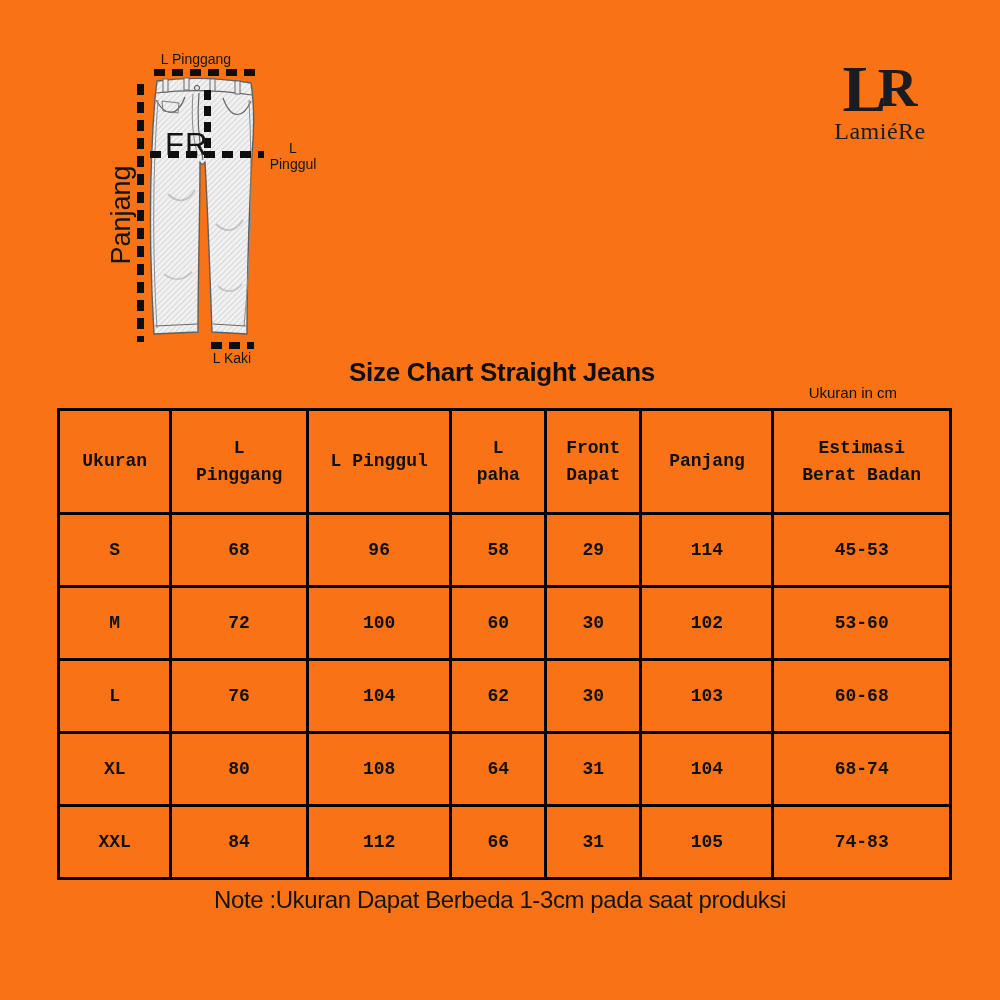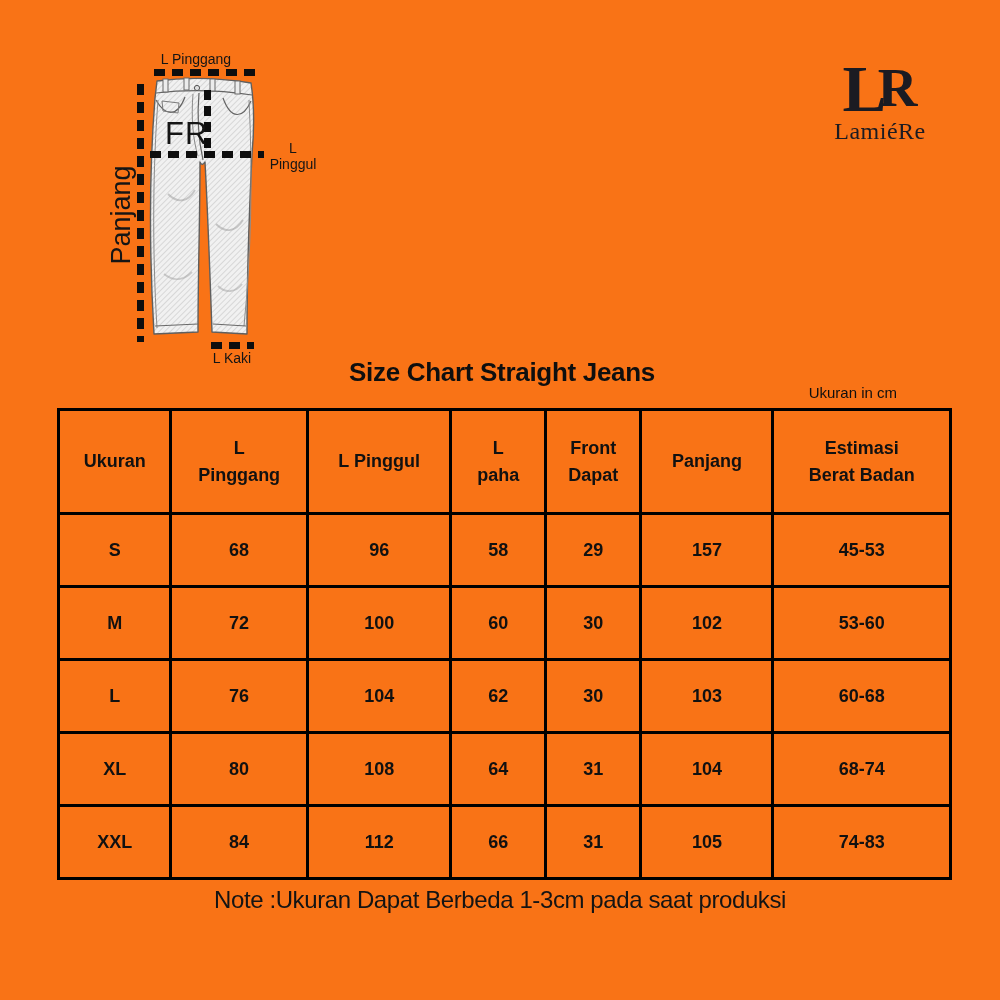--- a/index.html
+++ b/index.html
@@ -11,37 +11,37 @@
   .jeans-svg{position:absolute;left:148px;top:76px;width:114px;height:266px;}
   .dash-h{position:absolute;height:7px;background:repeating-linear-gradient(to right,#0e0e0e 0 11px,transparent 11px 18px);}
   .dash-v{position:absolute;width:7px;background:repeating-linear-gradient(to bottom,#0e0e0e 0 11px,transparent 11px 18px);}
   .dash-top{left:154px;top:69px;width:102px;}
   .dash-hip{left:150px;top:151px;width:114px;}
   .dash-leg{left:211px;top:342px;width:43px;}
   .dash-length{left:137px;top:84px;height:258px;}
   .dash-fr{left:204px;top:90px;width:7px;height:63px;position:absolute;background:repeating-linear-gradient(to bottom,#0e0e0e 0 10px,transparent 10px 16px);}
   .lbl{position:absolute;font-size:14px;line-height:1.15;color:#151515;}
   .lbl-pinggang{left:140px;top:51px;width:112px;text-align:center;}
-  .lbl-fr{left:165px;top:116px;font-size:31px;letter-spacing:1px;}
+  .lbl-fr{left:165px;top:127px;font-size:31px;letter-spacing:1px;}
   .lbl-hip{left:263px;top:140px;width:60px;text-align:center;white-space:pre-line;}
   .lbl-leg{left:202px;top:350px;width:60px;text-align:center;}
   .lbl-length{left:122px;top:215px;transform:translate(-50%,-50%) rotate(-90deg);font-size:27px;white-space:nowrap;}
   
   .logo{position:absolute;left:818px;top:56px;width:124px;text-align:center;font-family:"Liberation Serif",serif;color:#1b1b22;}
   .monogram{line-height:1;white-space:nowrap;}
   .mono-l{font-size:66px;font-weight:bold;}
   .mono-r{font-size:55px;font-weight:bold;margin-left:-9px;position:relative;top:-5px;}
   .brand-name{font-size:24px;margin-top:-4px;letter-spacing:.5px;}
   
   .chart-title{position:absolute;left:2px;top:357px;width:1000px;text-align:center;font-size:26px;font-weight:bold;letter-spacing:-.3px;}
   .unit-note{position:absolute;top:384px;right:103px;font-size:15px;}
   
   table.size-table{
     position:absolute;left:57px;top:408px;width:895px;
-    border-collapse:collapse;table-layout:fixed;
+    border-collapse:collapse;table-layout:fixed;font-family:Liberation Mono, monospace;
   }
   .size-table th,.size-table td{
     border:3px solid #000;text-align:center;vertical-align:middle;
     font-weight:bold;font-size:18px;color:#111;padding:0;
   }
   .size-table th{height:101px;white-space:pre-line;line-height:1.5;}
   .size-table td{height:70px;}
   
   .footer-note{position:absolute;left:0;top:886px;width:1000px;text-align:center;
     font-size:24px;letter-spacing:-.4px;color:#141414;}
@@ -137,21 +137,21 @@
 Berat Badan</th>
         </tr>
       </thead>
     <tbody id="tbody">
         <tr>
           <td>S</td>
           <td>68</td>
           <td>96</td>
           <td>58</td>
           <td>29</td>
-          <td>157</td>
+          <td>114</td>
           <td>45-53</td>
         </tr>
         <tr>
           <td>M</td>
           <td>72</td>
           <td>100</td>
           <td>60</td>
           <td>30</td>
           <td>102</td>
           <td>53-60</td>

